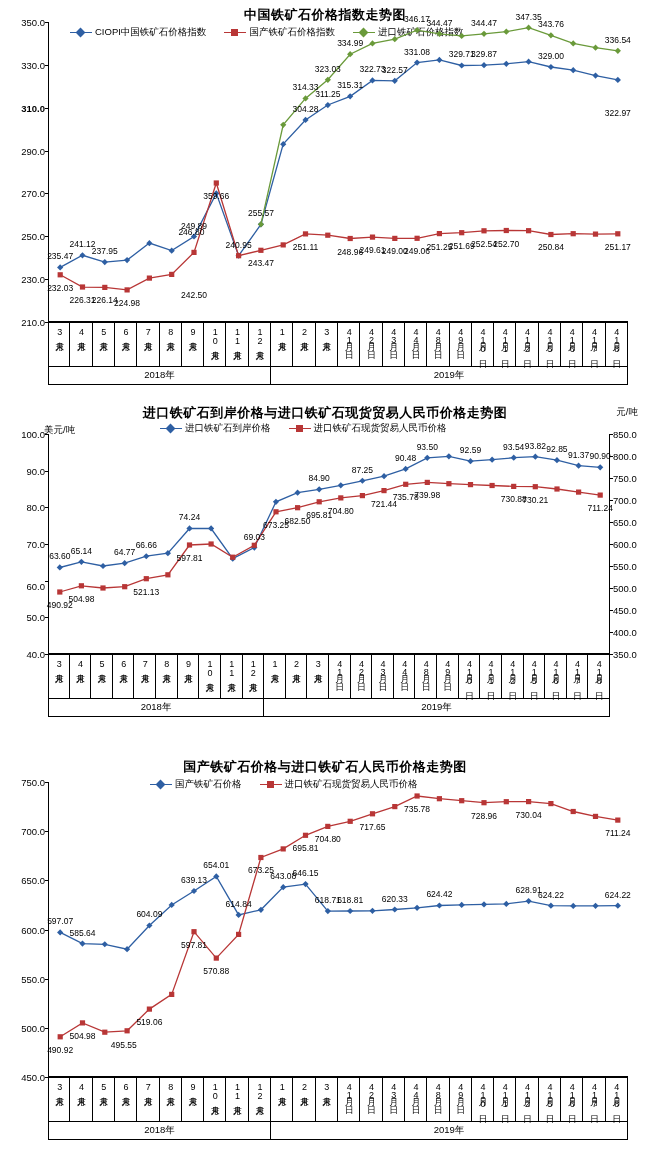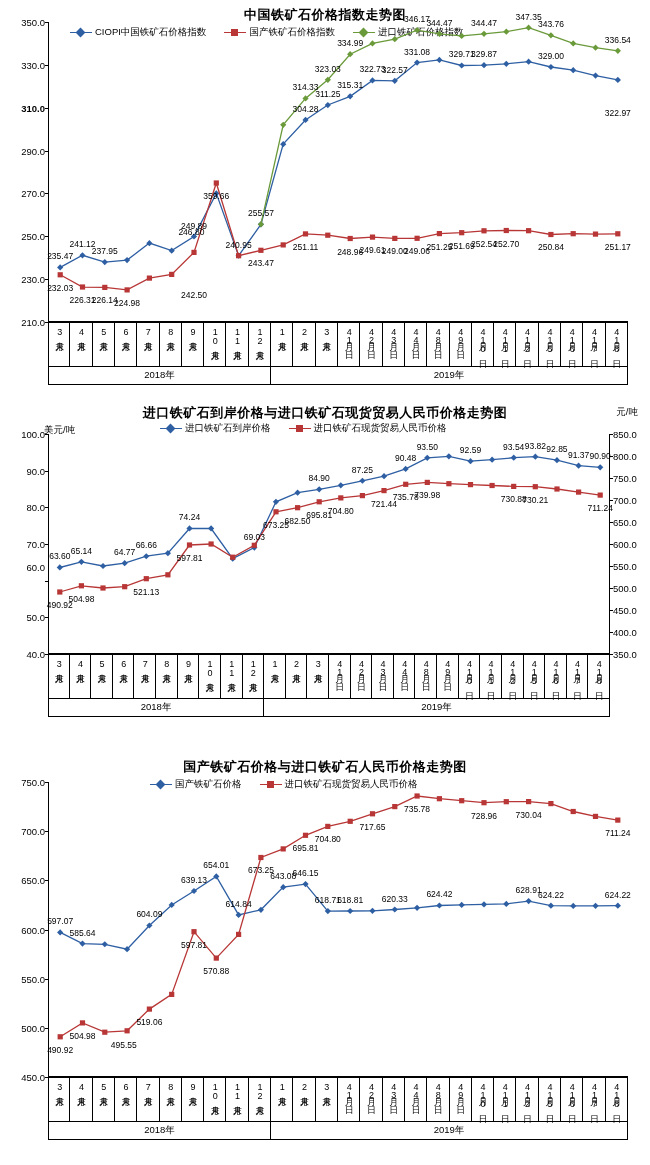--- a/index.html
+++ b/index.html
@@ -390,21 +390,21 @@
       <div class="legend-item">
         <span class="legend-mark lm-red"></span>
         <span>进口铁矿石现货贸易人民币价格</span>
       </div>
     </div>
     <div class="plot right-axis" id="plot2" style="left:48px; top:36px; width:562px; height:220px;">
         <div class="ytick" style="top: 220px;">40.0</div>
         <div class="ytick-line" style="top: 220px;"></div>
         <div class="ytick" style="top: 183.333px;">50.0</div>
         <div class="ytick-line" style="top: 183.333px;"></div>
-        <div class="ytick" style="top: 133px;">60.0</div>
+        <div class="ytick" style="top: 152px;">60.0</div>
         <div class="ytick-line" style="top: 146.667px;"></div>
         <div class="ytick" style="top: 110px;">70.0</div>
         <div class="ytick-line" style="top: 110px;"></div>
         <div class="ytick" style="top: 73.3333px;">80.0</div>
         <div class="ytick-line" style="top: 73.3333px;"></div>
         <div class="ytick" style="top: 36.6667px;">90.0</div>
         <div class="ytick-line" style="top: 36.6667px;"></div>
         <div class="ytick" style="top: 0px;">100.0</div>
         <div class="ytick-line" style="top: 0px;"></div>
         <div class="ytick-r" style="top: 220px;">350.0</div>

